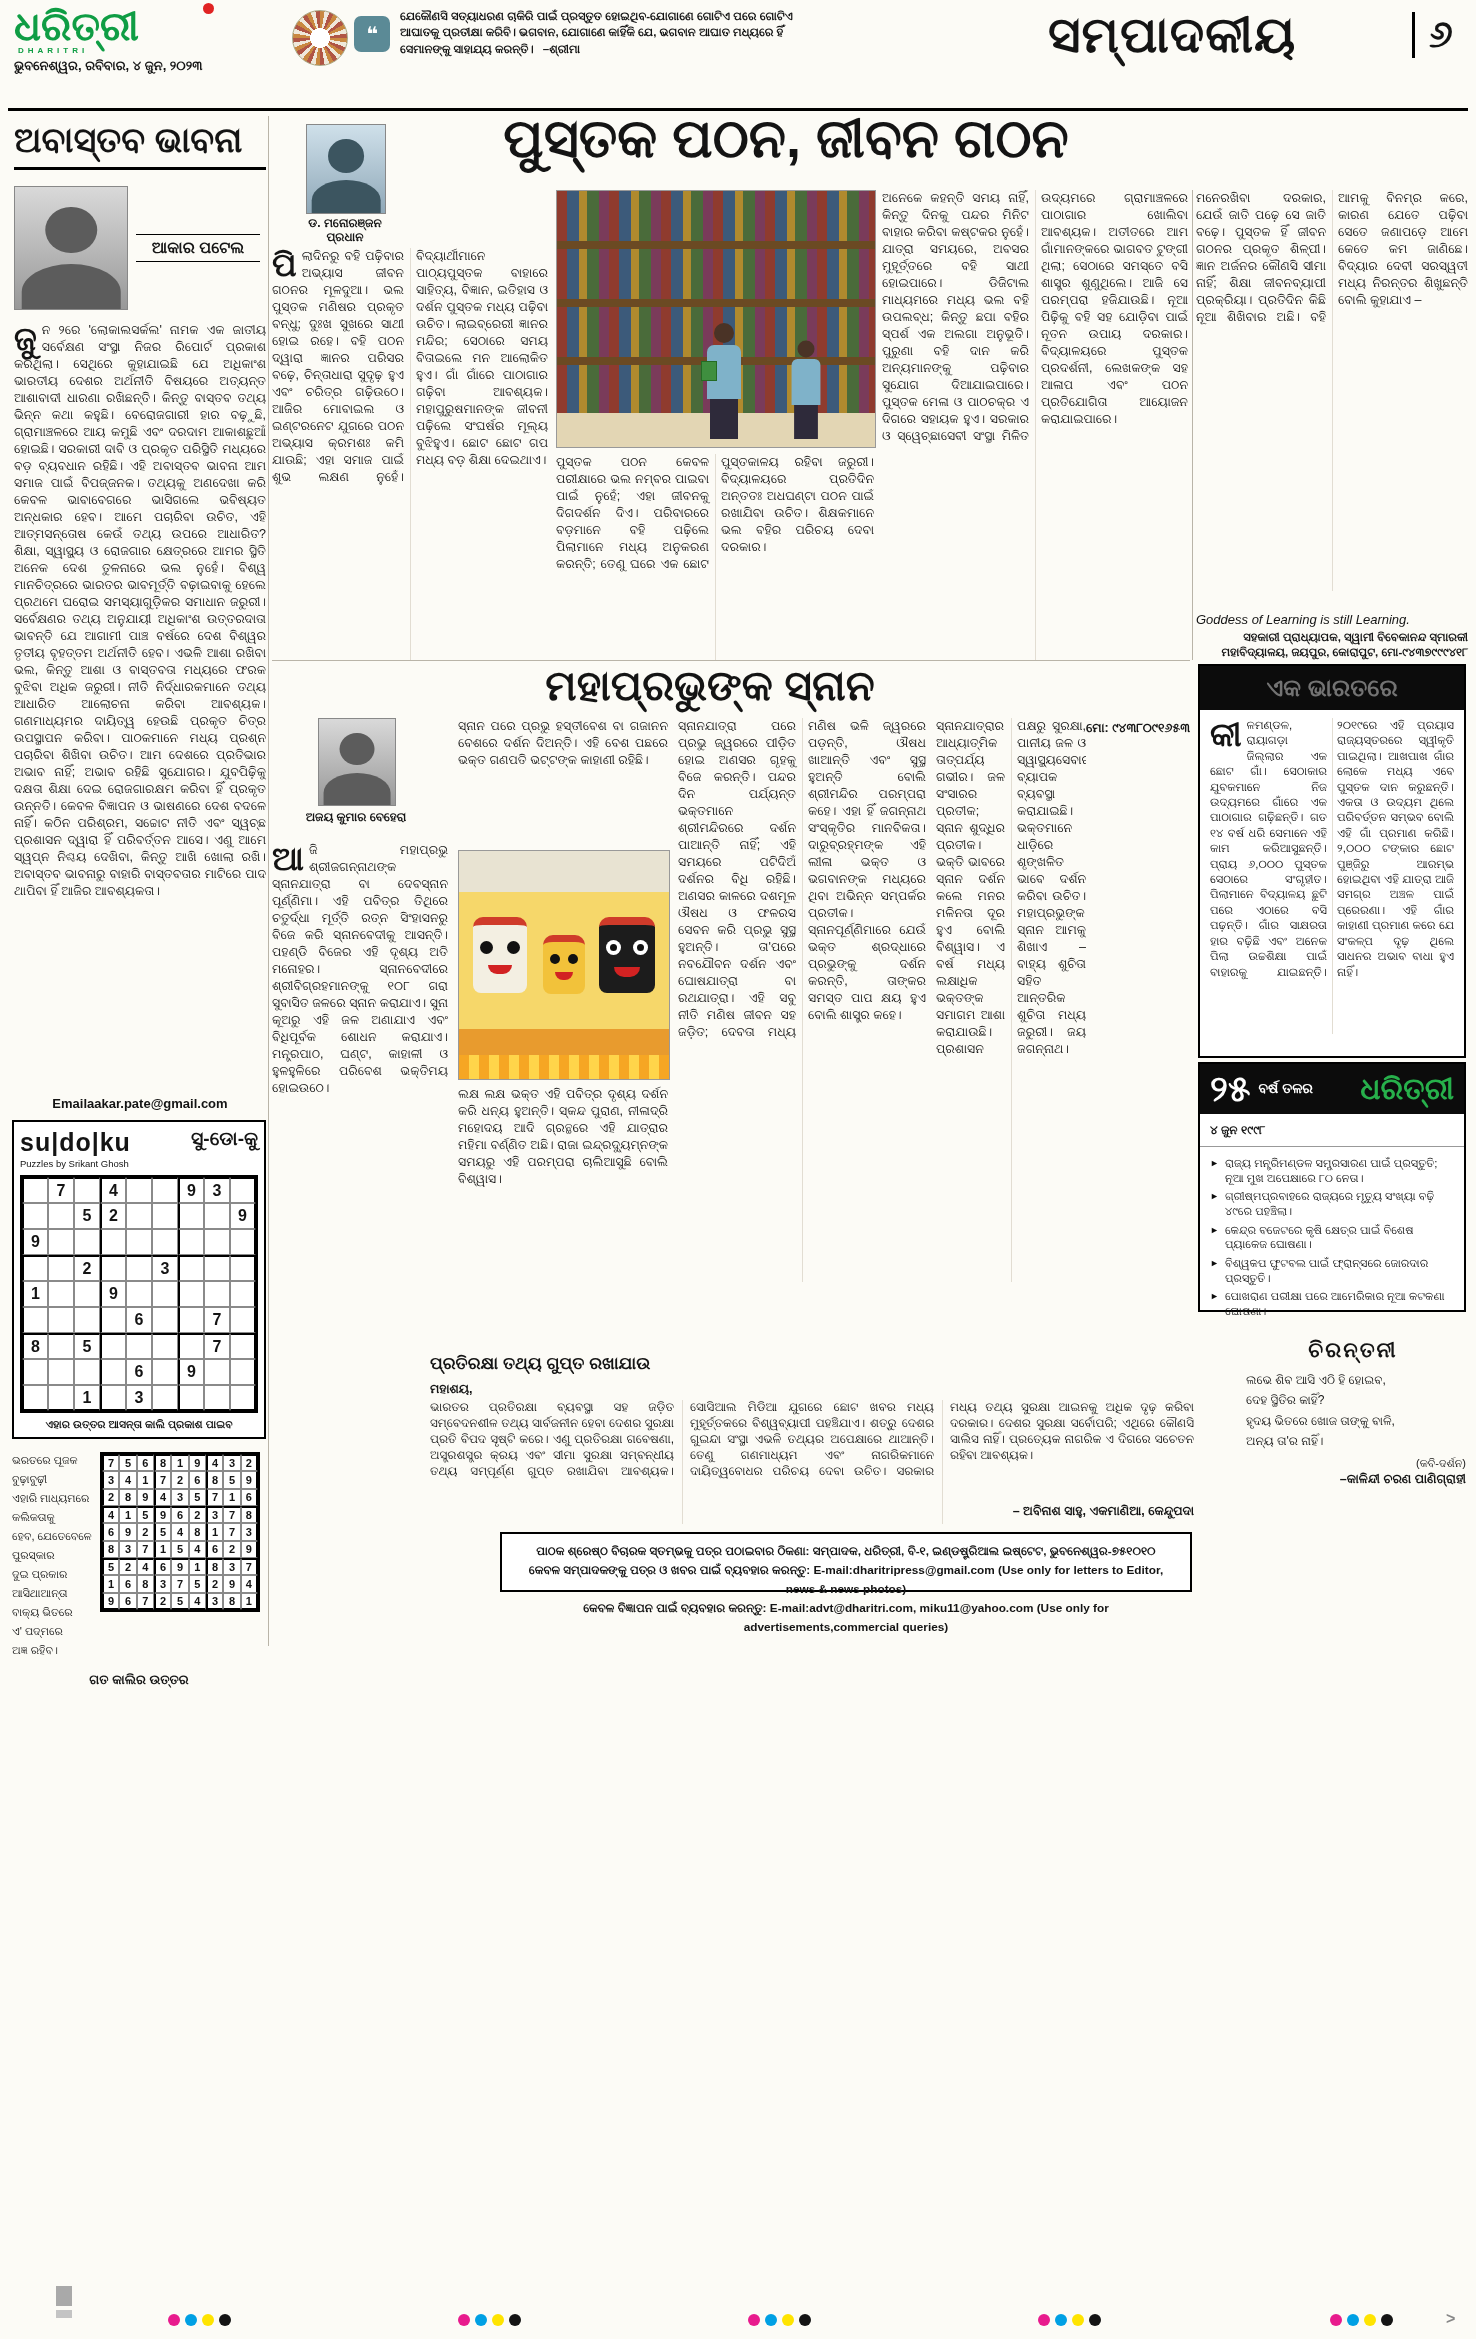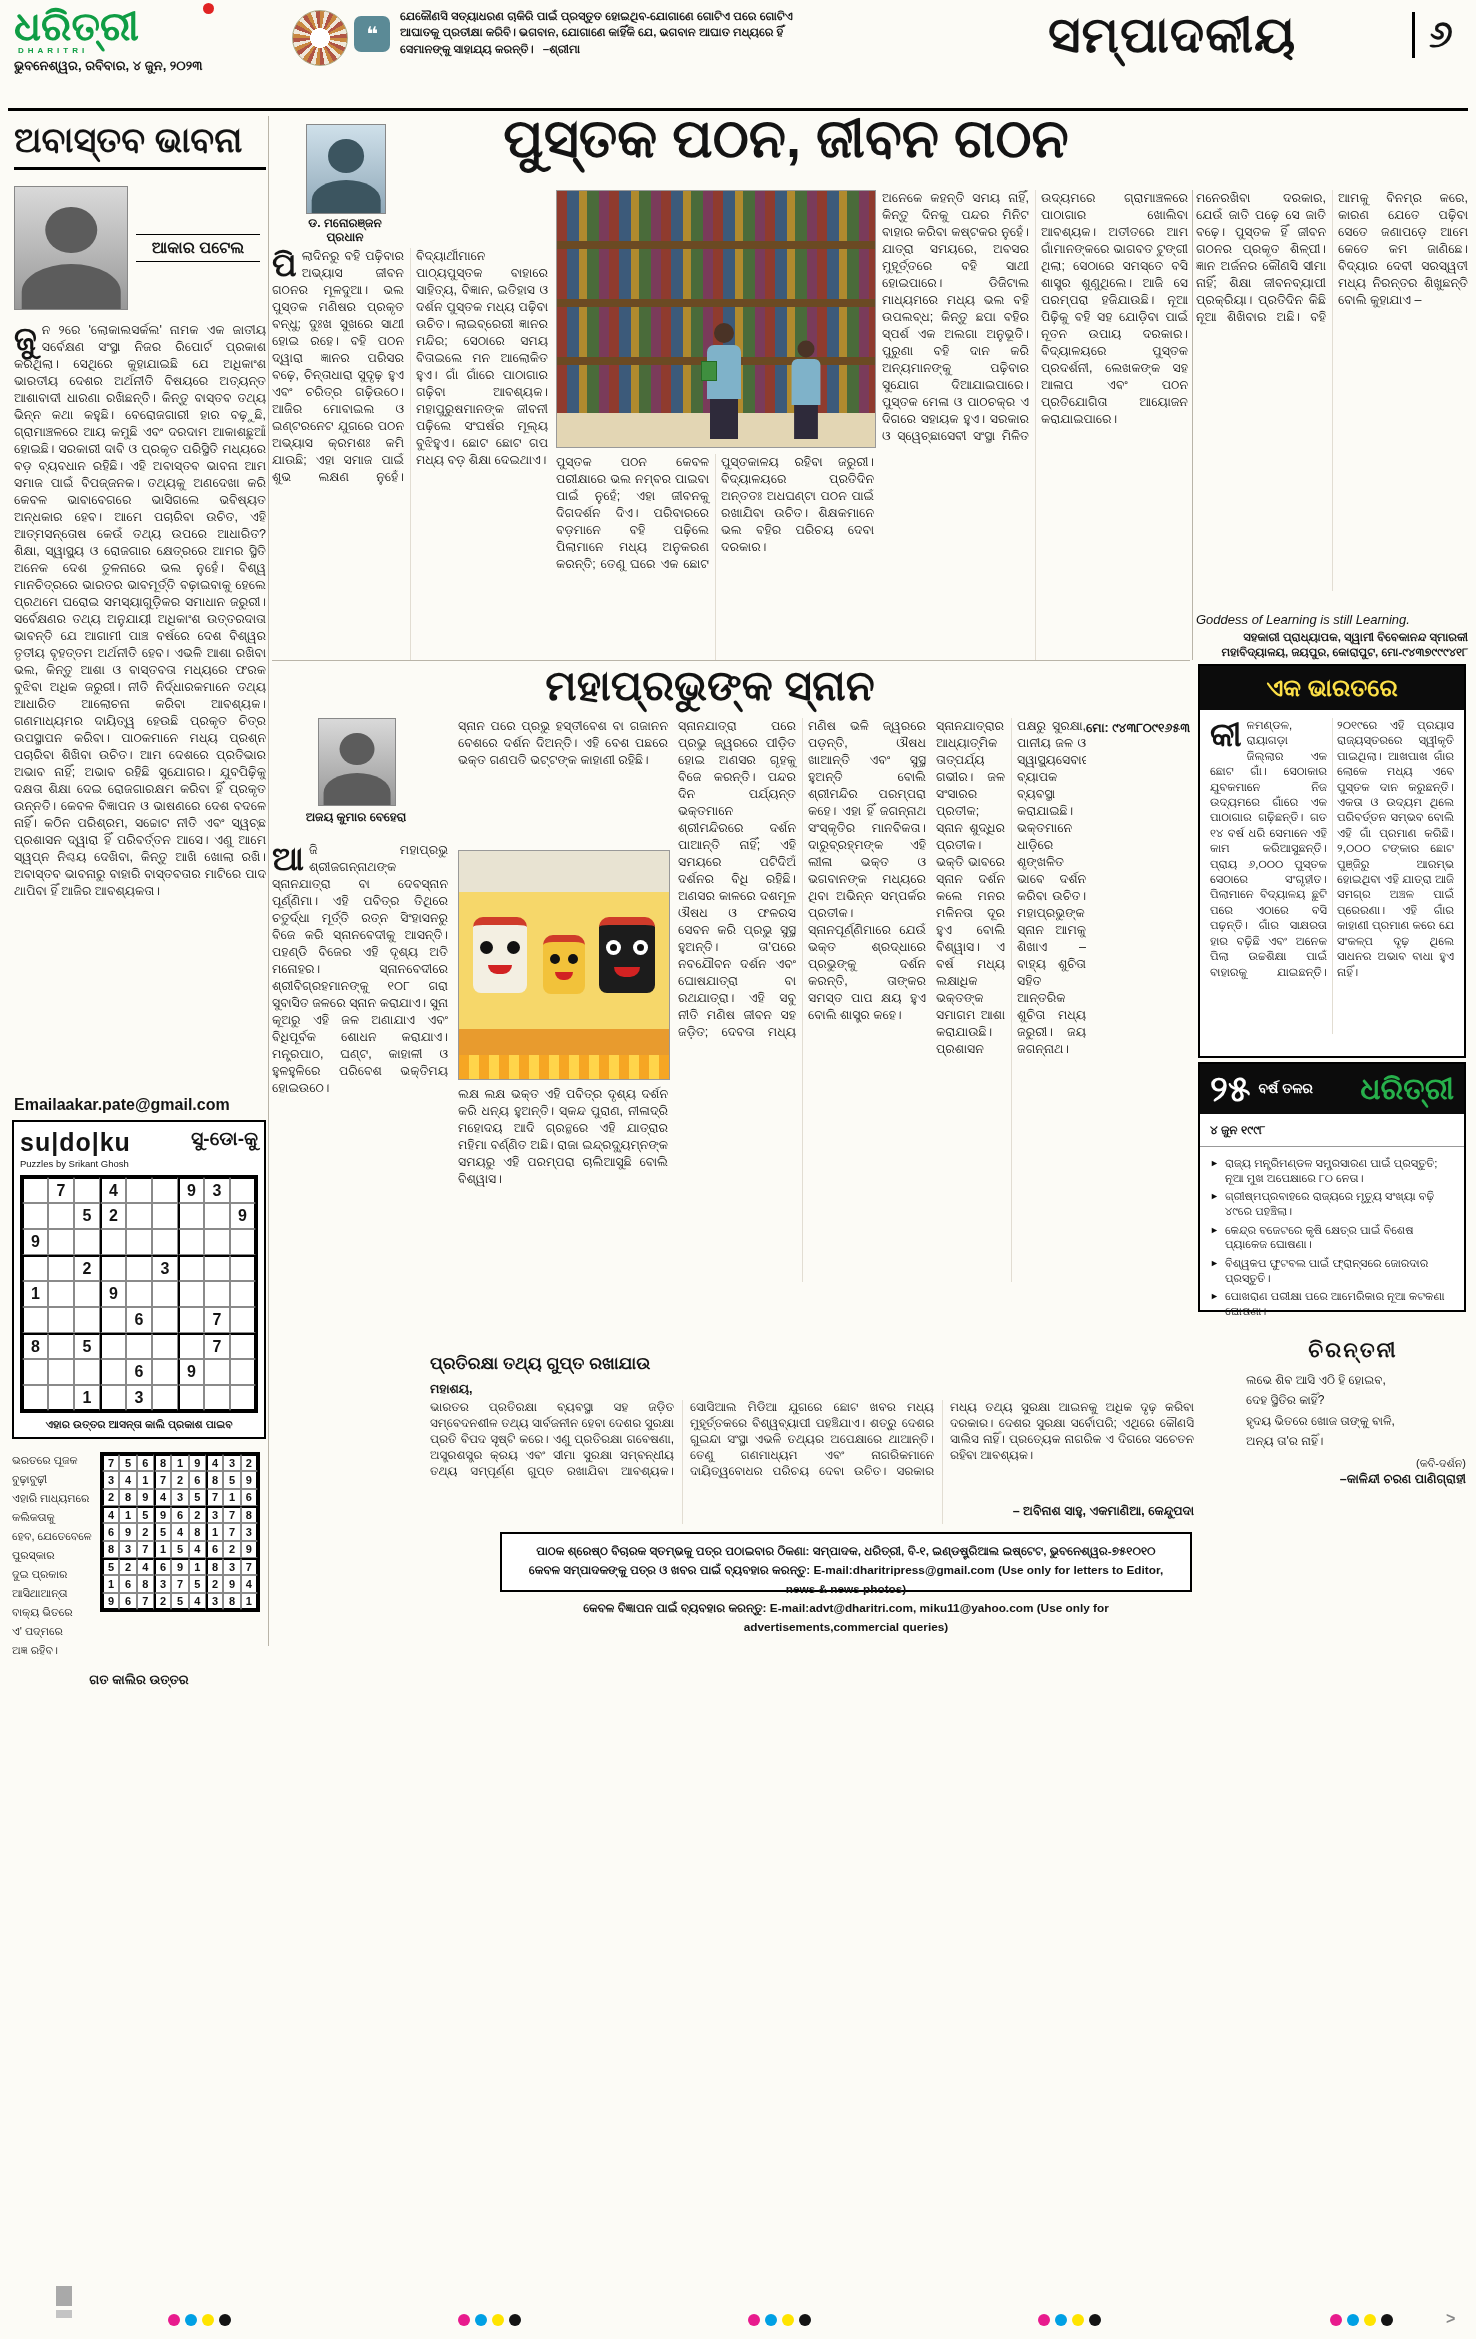--- a/index.html
+++ b/index.html
@@ -35,21 +35,21 @@
   
   .la-head{left:14px;top:122px;width:252px;font-size:35px;font-weight:800;padding-bottom:8px;border-bottom:3px solid #000;line-height:1.05;}
   .portrait{background:linear-gradient(180deg,#d9d9d9,#989898);border:1px solid #888;position:absolute;overflow:hidden;}
   .portrait::before{content:"";position:absolute;top:16%;left:50%;transform:translateX(-50%);width:46%;height:38%;border-radius:50%;background:#5c5c5c;}
   .portrait::after{content:"";position:absolute;bottom:-9%;left:50%;transform:translateX(-50%);width:88%;height:46%;border-radius:50% 50% 0 0;background:#5c5c5c;}
   .portrait.color{background:linear-gradient(180deg,#cfe0ea,#8fa8b8);}
   .portrait.color::before,.portrait.color::after{background:#3c5560;}
   .la-photo{left:14px;top:186px;width:112px;height:122px;}
   .la-name{left:136px;top:234px;width:124px;font-size:16px;font-weight:800;text-align:center;border-top:1px solid #000;border-bottom:1px solid #000;padding:4px 0;}
   .la-body{left:14px;top:322px;width:252px;height:770px;}
-  .la-email{left:14px;top:1096px;width:252px;text-align:left;font-size:16px;font-weight:700;}
+  .la-email{left:14px;top:1096px;width:252px;text-align:center;font-size:13px;font-weight:700;}
 
   
   .sud-box{left:12px;top:1120px;width:254px;border:2px solid #000;background:#fff;padding:6px;box-sizing:border-box;}
   .sud-head{display:flex;justify-content:space-between;align-items:flex-start;}
   .sud-logo{font-size:25px;font-weight:800;letter-spacing:1px;}
   .sud-byline{font-size:9.5px;margin-top:1px;}
   .sud-title-od{font-size:19px;font-weight:800;}
   .sgrid{display:grid;grid-template-columns:repeat(9,1fr);grid-template-rows:repeat(9,1fr);border:2px solid #000;background:#fff;}
   .sgrid .cell{border:1px solid #8a8a8a;display:flex;align-items:center;justify-content:center;font-weight:700;}
   .sgrid .bl{border-left:2px solid #000;} .sgrid .bt{border-top:2px solid #000;}
@@ -127,21 +127,21 @@
   .lt-body{left:430px;top:1400px;width:764px;height:124px;column-count:3;column-gap:16px;column-rule:1px solid #e2ddd2;
            font-size:12px;line-height:1.33;text-align:justify;overflow:hidden;}
   .lt-sign{left:430px;top:1504px;width:764px;text-align:right;font-size:12.5px;font-weight:800;}
 
   
   .ft-box{left:500px;top:1532px;width:692px;height:60px;border:2px solid #000;box-sizing:border-box;
           padding:8px 12px;text-align:center;font-size:11.8px;font-weight:600;line-height:1.6;background:#fff;}
 
   
   .oi-box{left:1198px;top:664px;width:268px;height:394px;border:2px solid #000;background:#fff;box-sizing:border-box;}
-  .oi-head{background:#0c0c0c;color:#fde047;text-align:center;font-size:24px;font-weight:800;padding:8px 0;}
+  .oi-head{background:#0c0c0c;color:#737373;text-align:center;font-size:24px;font-weight:800;padding:8px 0;}
   .oi-body{padding:8px 10px;column-count:2;column-gap:10px;column-rule:1px solid #e2ddd2;
            font-size:11.5px;line-height:1.34;text-align:justify;height:332px;overflow:hidden;box-sizing:border-box;}
   .y25-box{left:1198px;top:1062px;width:268px;height:250px;border:2px solid #000;background:#fff;box-sizing:border-box;}
   .y25-head{background:#0c0c0c;color:#fff;display:flex;align-items:center;gap:8px;padding:4px 10px;}
   .y25-num{font-size:36px;font-weight:800;}
   .y25-rest{font-size:14px;font-weight:700;line-height:1.1;width:60px;}
   .y25-logo{font-size:30px;font-weight:800;color:#27b04b;margin-left:auto;}
   .y25-date{text-align:left;font-size:12px;font-weight:800;padding:9px 10px;border-bottom:1px solid #999;}
   .y25-list{padding:5px 10px;font-size:11.3px;line-height:1.3;}
   .y25-list .li{display:flex;gap:6px;margin:4px 0;}

